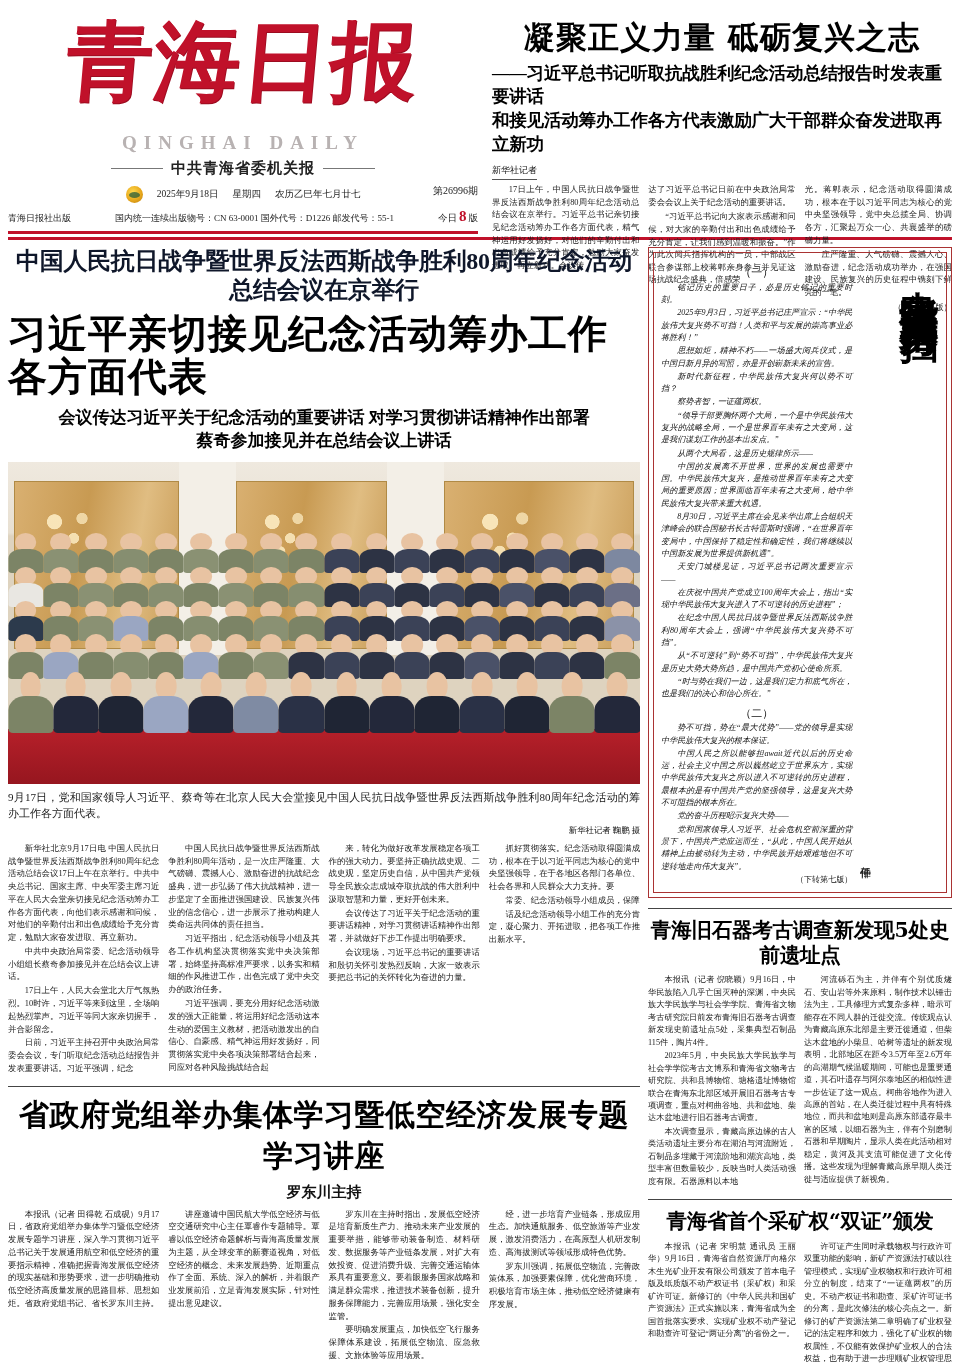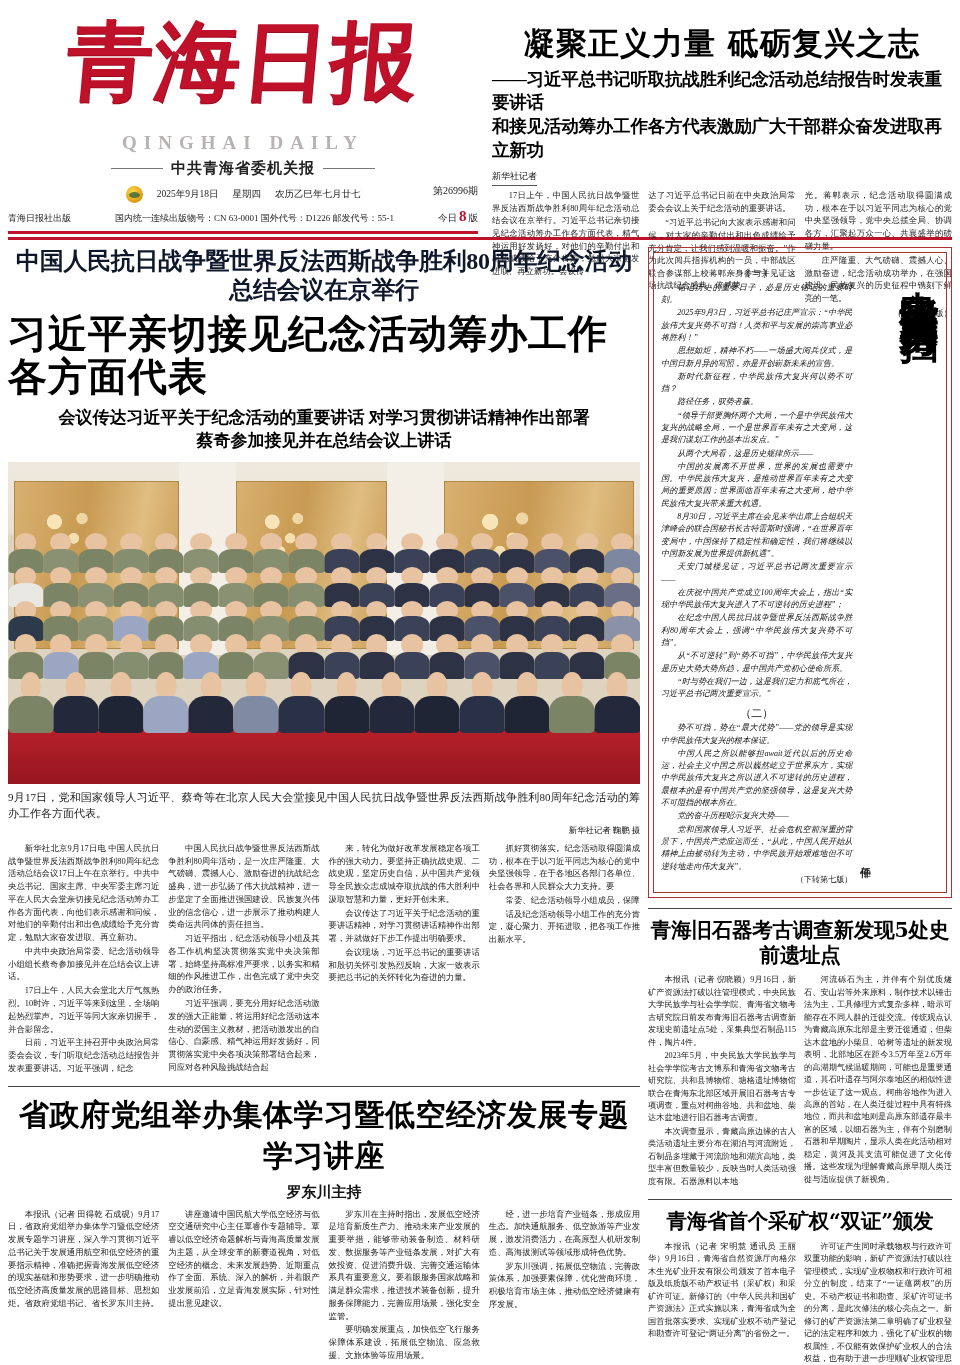--- a/index.html
+++ b/index.html
@@ -10,21 +10,21 @@
     color:#111;
     width:960px; height:1365px;
     overflow:hidden;
     position:relative;
   }
   .page { width:960px; height:1365px; position:relative; padding:0 8px; }
 
   
   .masthead { display:flex; width:944px; height:232px; }
   .mh-left { width:470px; position:relative; }
-  .mh-right { flex:1; padding-left:14px; padding-top:26px; }
+  .mh-right { flex:1; padding-left:14px; padding-top:20px; }
 
   .logo-wrap { position:relative; height:130px; }
   .logo-cn {
     font-family:"DejaVu Serif", serif;
     font-size:86px;
     font-weight:700;
     color:#c0112a;
     letter-spacing:2px;
     text-align:center;
     line-height:1.15;
@@ -730,48 +730,48 @@
     <div class="col-side">
 
       <div class="ren-box">
         <div class="ren-box-in">
           <div class="ren-text">
             <p class="ren-sec">（一）</p>
             <p>铭记历史的重要日子，必是历史铭记的重要时刻。</p>
             <p>2025年9月3日，习近平总书记庄严宣示：“中华民族伟大复兴势不可挡！人类和平与发展的崇高事业必将胜利！”</p>
             <p>思想如炬，精神不朽——一场盛大阅兵仪式，是中国日新月异的写照，亦是开创崭新未来的宣告。</p>
             <p>新时代新征程，中华民族伟大复兴何以势不可挡？</p>
-            <p>路径任务，驭势者赢。</p>
+            <p>察势者智，一证蕴两权。</p>
             <p>“领导干部要胸怀两个大局，一个是中华民族伟大复兴的战略全局，一个是世界百年未有之大变局，这是我们谋划工作的基本出发点。”</p>
             <p>从两个大局看，这是历史规律所示——</p>
             <p>中国的发展离不开世界，世界的发展也需要中国。中华民族伟大复兴，是推动世界百年未有之大变局的重要原因；世界面临百年未有之大变局，给中华民族伟大复兴带来重大机遇。</p>
             <p>8月30日，习近平主席在会见来华出席上合组织天津峰会的联合国秘书长古特雷斯时强调，“在世界百年变局中，中国保持了稳定性和确定性，我们将继续以中国新发展为世界提供新机遇”。</p>
             <p>天安门城楼见证，习近平总书记两次重要宣示——</p>
             <p>在庆祝中国共产党成立100周年大会上，指出“实现中华民族伟大复兴进入了不可逆转的历史进程”；</p>
             <p>在纪念中国人民抗日战争暨世界反法西斯战争胜利80周年大会上，强调“中华民族伟大复兴势不可挡”。</p>
             <p>从“不可逆转”到“势不可挡”，中华民族伟大复兴是历史大势大势所趋，是中国共产党初心使命所系。</p>
-            <p>“时与势在我们一边，这是我们定力和底气所在，习近平总书记两次重要宣示。”</p>
+            <p>“时与势在我们一边，这是我们定力和底气所在，也是我们的决心和信心所在。”</p>
             <p class="ren-sec">（二）</p>
             <p>势不可挡，势在“最大优势”——党的领导是实现中华民族伟大复兴的根本保证。</p>
             <p>中国人民之所以能够担await近代以后的历史命运，社会主义中国之所以巍然屹立于世界东方，实现中华民族伟大复兴之所以进入不可逆转的历史进程，最根本的是有中国共产党的坚强领导，这是复兴大势不可阻挡的根本所在。</p>
             <p>党的奋斗历程昭示复兴大势——</p>
             <p>党和国家领导人习近平、社会危机空前深重的背景下，中国共产党应运而生，“从此，中国人民开始从精神上由被动转为主动，中华民族开始艰难地但不可逆转地走向伟大复兴”。</p>
             <p class="side-end">（下转第七版）</p>
           </div>
           <div class="ren-author">任仲平</div>
           <div class="ren-title">中华民族伟大复兴势不可挡</div>
         </div>
       </div>
 
       <div class="side-rule"></div>
 
       <div class="side-hl">青海旧石器考古调查新发现5处史前遗址点</div>
       <div class="side-cols">
         <div class="side-col">
-          <p class="noind">本报讯（记者 倪晓颖）9月16日，新矿产资源法打破以往管理模式，中央民族大学民族学与社会学学院、青海省文物考古研究院日前发布青海旧石器考古调查新发现史前遗址点5处，采集典型石制品115件，陶片4件。</p>
+          <p class="noind">本报讯（记者 倪晓颖）9月16日，中华民族陷入几乎亡国灭种的深渊，中央民族大学民族学与社会学学院、青海省文物考古研究院日前发布青海旧石器考古调查新发现史前遗址点5处，采集典型石制品115件，陶片4件。</p>
           <p>2023年5月，中央民族大学民族学与社会学学院考古文博系和青海省文物考古研究院、共和县博物馆、塘格遗址博物馆联合在青海东北部区域开展旧石器考古专项调查，重点对柯曲谷地、共和盆地、柴达木盆地进行旧石器考古调查。</p>
           <p>本次调查显示，青藏高原边缘的古人类活动遗址主要分布在湖泊与河流附近，石制品多埋藏于河流阶地和湖滨高地，类型丰富但数量较少，反映当时人类活动强度有限。石器原料以本地</p>
         </div>
         <div class="side-col">
           <p class="noind">河流砾石为主，并伴有个别优质燧石、安山岩等外来原料，制作技术以锤击法为主，工具修理方式复杂多样，暗示可能存在不同人群的迁徙交流。传统观点认为青藏高原东北部是主要迁徙通道，但柴达木盆地的小柴旦、哈树等遗址的新发现表明，北部地区在距今3.5万年至2.6万年的高湖期气候温暖期间，可能也是重要通道，其石叶遗存与阿尔泰地区的相似性进一步佐证了这一观点。柯曲谷地作为进入高原的首站，在人类迁徙过程中具有特殊地位，而共和盆地则是高原东部遗存最丰富的区域，以细石器为主，伴有个别磨制石器和早期陶片，显示人类在此活动相对稳定，黄河及其支流可能促进了文化传播。这些发现为理解青藏高原早期人类迁徙与适应提供了新视角。</p>
         </div>
       </div>
 
       <div class="side-rule"></div>
 

